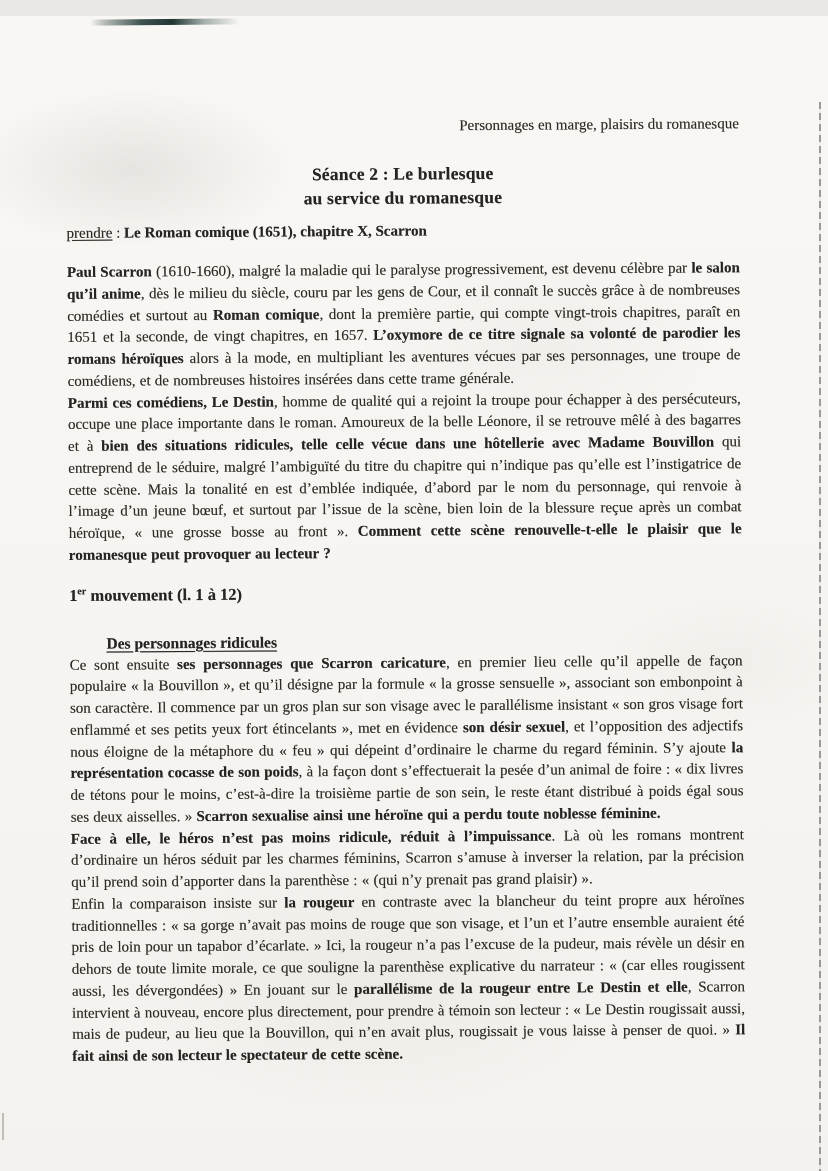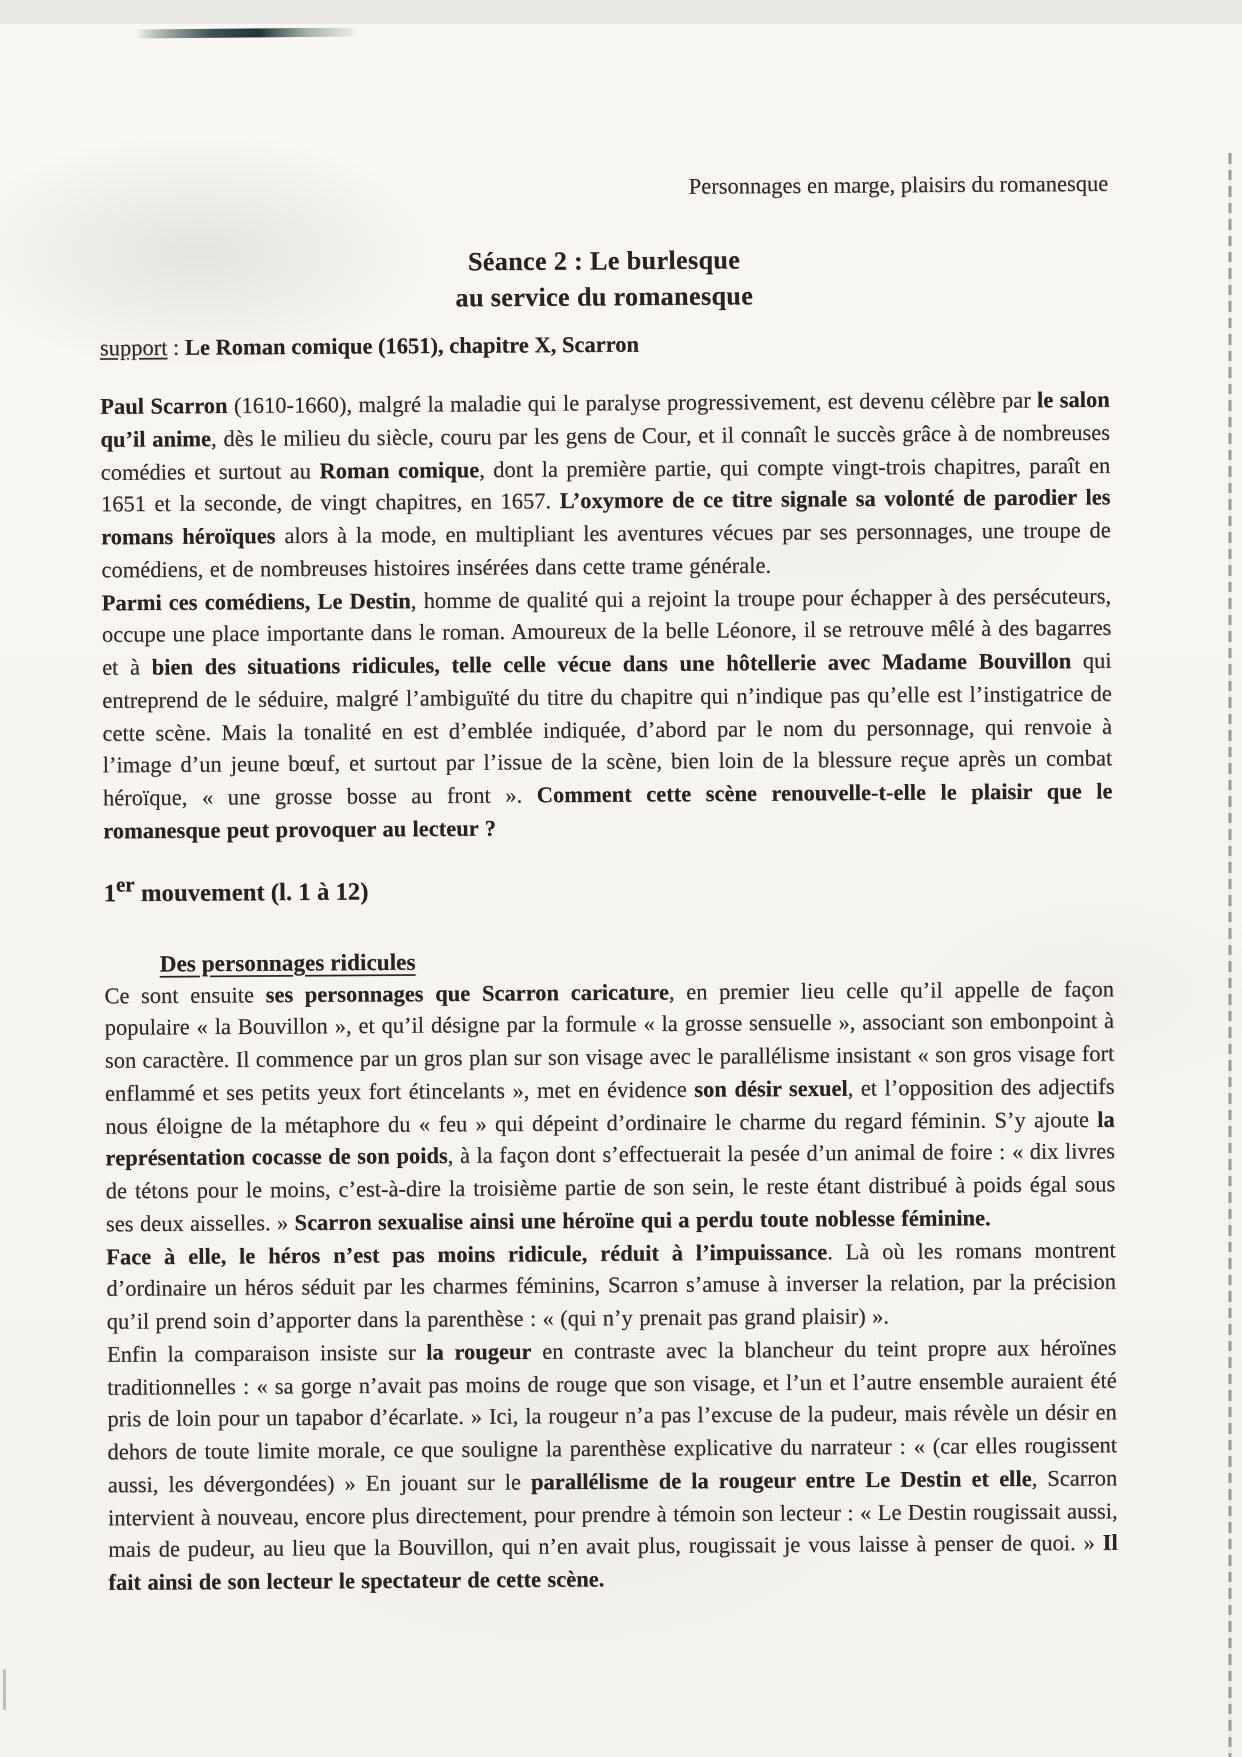--- a/index.html
+++ b/index.html
@@ -56,21 +56,21 @@
   }
   .support-line{margin-top:11px;font-size:15px;line-height:21px;}
   .para{
     margin:0;text-align:justify;font-size:15px;line-height:21.75px;
     word-spacing:0.5px;
   }
   .para.first-block{margin-top:18px;}
   .movement-heading{
     margin-top:17px;font-size:16.5px;font-weight:bold;color:#262320;line-height:23px;
   }
-  .movement-heading sup{font-size:14px;line-height:0;}
+  .movement-heading sup{font-size:10px;line-height:0;}
   .sub-heading{
     margin-top:26px;margin-left:37px;font-size:15.5px;font-weight:bold;
     text-decoration:underline;text-underline-offset:3px;color:#262320;line-height:22px;
   }
   .run-b{font-weight:bold;color:#262320;}
   .run-i{}
   .run-u{text-decoration:underline;text-underline-offset:2px;}
 </style>
 </head>
 <body>
@@ -83,21 +83,21 @@
 
   <div class="content">
 
     <div class="running-header">Personnages en marge, plaisirs du romanesque</div>
 
     <div class="doc-title">
       <div>Séance 2 : Le burlesque</div>
       <div>au service du romanesque</div>
     </div>
 
-    <div class="support-line"><span class="run-u">support</span><span> : </span><span class="run-b run-i">Le Roman comique</span><span class="run-b"> (1651), chapitre X, Scarron</span></div>
+    <div class="support-line"><span class="run-u">prendre</span><span> : </span><span class="run-b run-i">Le Roman comique</span><span class="run-b"> (1651), chapitre X, Scarron</span></div>
 
     <p class="para first-block"><span class="run-b">Paul Scarron</span><span> (1610-1660), malgré la maladie qui le paralyse progressivement, est devenu célèbre par </span><span class="run-b">le salon qu’il anime</span><span>, dès le milieu du siècle, couru par les gens de Cour, et il connaît le succès grâce à de nombreuses comédies et surtout au </span><span class="run-b run-i">Roman comique</span><span>, dont la première partie, qui compte vingt-trois chapitres, paraît en 1651 et la seconde, de vingt chapitres, en 1657. </span><span class="run-b">L’oxymore de ce titre signale sa volonté de parodier les romans héroïques</span><span> alors à la mode, en multipliant les aventures vécues par ses personnages, une troupe de comédiens, et de nombreuses histoires insérées dans cette trame générale.</span></p>
 
     <p class="para"><span class="run-b">Parmi ces comédiens, Le Destin</span><span>, homme de qualité qui a rejoint la troupe pour échapper à des persécuteurs, occupe une place importante dans le roman. Amoureux de la belle Léonore, il se retrouve mêlé à des bagarres et à </span><span class="run-b">bien des situations ridicules, telle celle vécue dans une hôtellerie avec Madame Bouvillon</span><span> qui entreprend de le séduire, malgré l’ambiguïté du titre du chapitre qui n’indique pas qu’elle est l’instigatrice de cette scène. Mais la tonalité en est d’emblée indiquée, d’abord par le nom du personnage, qui renvoie à l’image d’un jeune bœuf, et surtout par l’issue de la scène, bien loin de la blessure reçue après un combat héroïque, « une grosse bosse au front ». </span><span class="run-b">Comment cette scène renouvelle-t-elle le plaisir que le romanesque peut provoquer au lecteur ?</span></p>
 
     <div class="movement-heading"><span class="run-b">1</span><sup class="run-b">er</sup><span class="run-b"> mouvement (l. 1 à 12)</span></div>
 
     <div class="sub-heading">Des personnages ridicules</div>
 
     <p class="para"><span>Ce sont ensuite </span><span class="run-b">ses personnages que Scarron caricature</span><span>, en premier lieu celle qu’il appelle de façon populaire « la Bouvillon », et qu’il désigne par la formule « la grosse sensuelle », associant son embonpoint à son caractère. Il commence par un gros plan sur son visage avec le parallélisme insistant « son gros visage fort enflammé et ses petits yeux fort étincelants », met en évidence </span><span class="run-b">son désir sexuel</span><span>, et l’opposition des adjectifs nous éloigne de la métaphore du « feu » qui dépeint d’ordinaire le charme du regard féminin. S’y ajoute </span><span class="run-b">la représentation cocasse de son poids</span><span>, à la façon dont s’effectuerait la pesée d’un animal de foire : « dix livres de tétons pour le moins, c’est-à-dire la troisième partie de son sein, le reste étant distribué à poids égal sous ses deux aisselles. » </span><span class="run-b">Scarron sexualise ainsi une héroïne qui a perdu toute noblesse féminine.</span></p>

